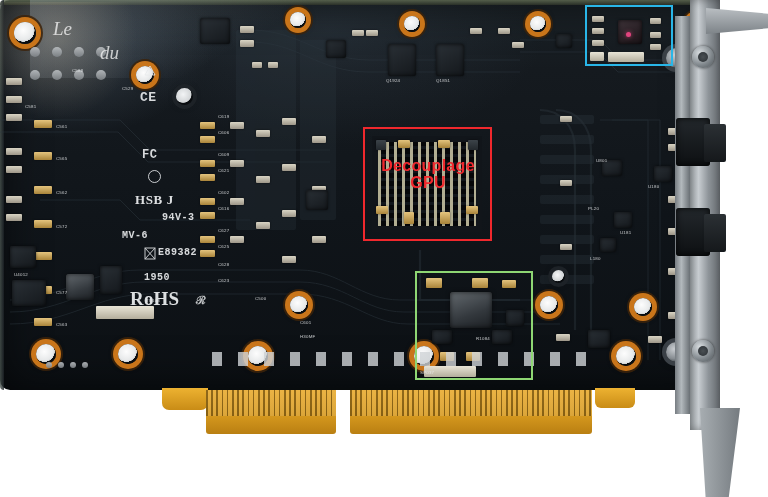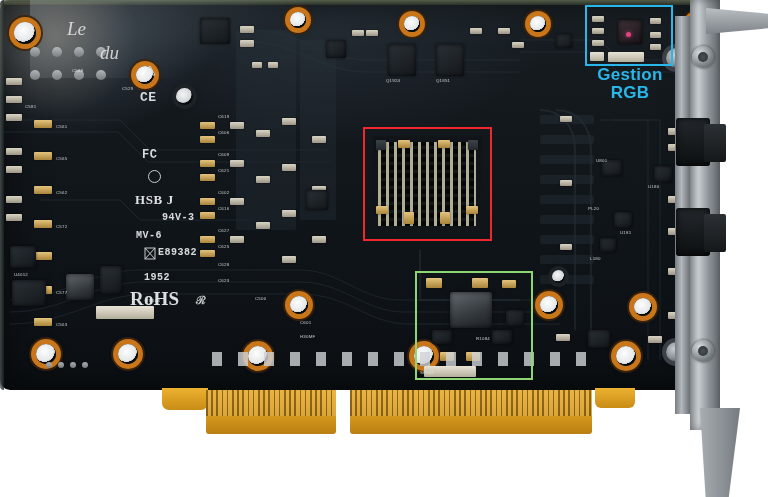--- a/index.html
+++ b/index.html
@@ -97,21 +97,21 @@
   .silk.med{font-size:10px;font-weight:bold;letter-spacing:.5px;opacity:.92;
     font-family:"Liberation Mono",monospace;}
 
   
   .anno-box{position:absolute;box-sizing:border-box;background:transparent;}
   .anno-label{position:absolute;text-align:center;font-weight:bold;white-space:pre-line;
     line-height:1.06;letter-spacing:.3px;font-family:"Liberation Sans",sans-serif;}
 
   
   .wm{position:absolute;left:48px;top:2px;width:330px;height:60px;pointer-events:none;}
-  .wm .le{position:absolute;left:19px;top:16px;font-size:19px;color:rgba(255,255,255,.72);
+  .wm .le{position:absolute;left:5px;top:16px;font-size:19px;color:rgba(255,255,255,.72);
     font-family:"Liberation Serif",serif;font-style:italic;}
   .wm .comptoir{position:absolute;left:52px;top:2px;font-size:43px;font-weight:bold;
     color:rgba(225,230,235,.80);letter-spacing:-1px;font-family:"Liberation Sans",sans-serif;
     text-shadow:0 1px 2px rgba(0,0,0,.5);}
   .wm .du{position:absolute;left:52px;top:40px;font-size:19px;color:rgba(255,255,255,.72);
     font-family:"Liberation Serif",serif;font-style:italic;}
   .glare{position:absolute;left:30px;top:0;width:290px;height:78px;
     background:linear-gradient(150deg,rgba(190,205,220,.26),rgba(190,205,220,0) 68%);
     pointer-events:none;}
   .glare2{position:absolute;left:0;top:2px;width:140px;height:120px;
@@ -346,23 +346,23 @@
     <div class="silk" style="left:146px;top:298px;">TP103</div>
     <div class="silk" style="left:300px;top:334px;">H30MF</div>
     <div class="silk" style="left:486px;top:178px;"></div>
     <div class="silk" style="left:420px;top:370px;">SP037</div>
     <div class="silk" style="left:476px;top:336px;">R1084</div>
 
     <div class="silk med" style="left:140px;top:90px;font-size:13px;">CE</div>
     <div class="silk med" style="left:142px;top:148px;font-size:12px;">FC</div>
     <div class="silk big" style="left:135px;top:192px;">HSB  J</div>
     <div class="silk med" style="left:162px;top:212px;">94V-3</div>
-    <div class="silk med" style="left:136px;top:230px;">MV-6</div>
+    <div class="silk med" style="left:122px;top:230px;">MV-6</div>
     <div class="silk med" style="left:158px;top:247px;">E89382</div>
-    <div class="silk med" style="left:144px;top:272px;">1952</div>
+    <div class="silk med" style="left:144px;top:272px;">1950</div>
     <div class="silk" style="left:130px;top:288px;font-size:19px;font-weight:bold;font-family:'Liberation Serif',serif;opacity:.95;">RoHS</div>
 
     <div style="position:absolute;left:144px;top:62px;width:12px;height:11px;opacity:.85;">
       <svg viewBox="0 0 12 11">
           <path d="M6 1 L11 10 L1 10 Z" fill="none" stroke="#e8eaec" stroke-width="1"></path>
         </svg>
     </div>
     <div style="position:absolute;left:148px;top:170px;width:11px;height:11px;border-radius:50%;border:1.2px solid #e8eaec;opacity:.85;"></div>
     <div style="position:absolute;left:144px;top:246px;width:12px;height:14px;opacity:.85;">
       <svg viewBox="0 0 12 14">
@@ -394,20 +394,20 @@
   <div class="dp-lip" style="top:214px;"></div>
   <div class="brk-screw" style="left:692px;top:46px;"></div>
   <div class="brk-screw" style="left:692px;top:340px;"></div>
 
   <div class="wm">
     <span class="le">Le</span>
     <span class="du">du</span>
   </div>
 
   <div class="anno-box" id="anno-box-rgb" style="left: 585px; top: 5px; width: 88px; height: 61px; border: 2px solid rgb(41, 182, 232);"></div>
-  <div class="anno-label" id="anno-lbl-rgb" style="left: 575px; top: 66px; width: 110px; color: rgb(41, 182, 232); font-size: 17px;">Gestion
-RGB</div>
 
   <div class="anno-box" id="anno-box-gpu" style="left: 363px; top: 127px; width: 129px; height: 114px; border: 2px solid rgb(240, 40, 45);"></div>
+  <div class="anno-label" id="anno-lbl-gpu" style="left: 360px; top: 158px; width: 136px; color: rgb(240, 40, 45); font-size: 16px;">Decouplage
+GPU</div>
 
   <div class="anno-box" id="anno-box-vrm" style="left: 415px; top: 271px; width: 118px; height: 109px; border: 2px solid rgb(142, 214, 115);"></div>
 
 </div>
 
 </body></html>

